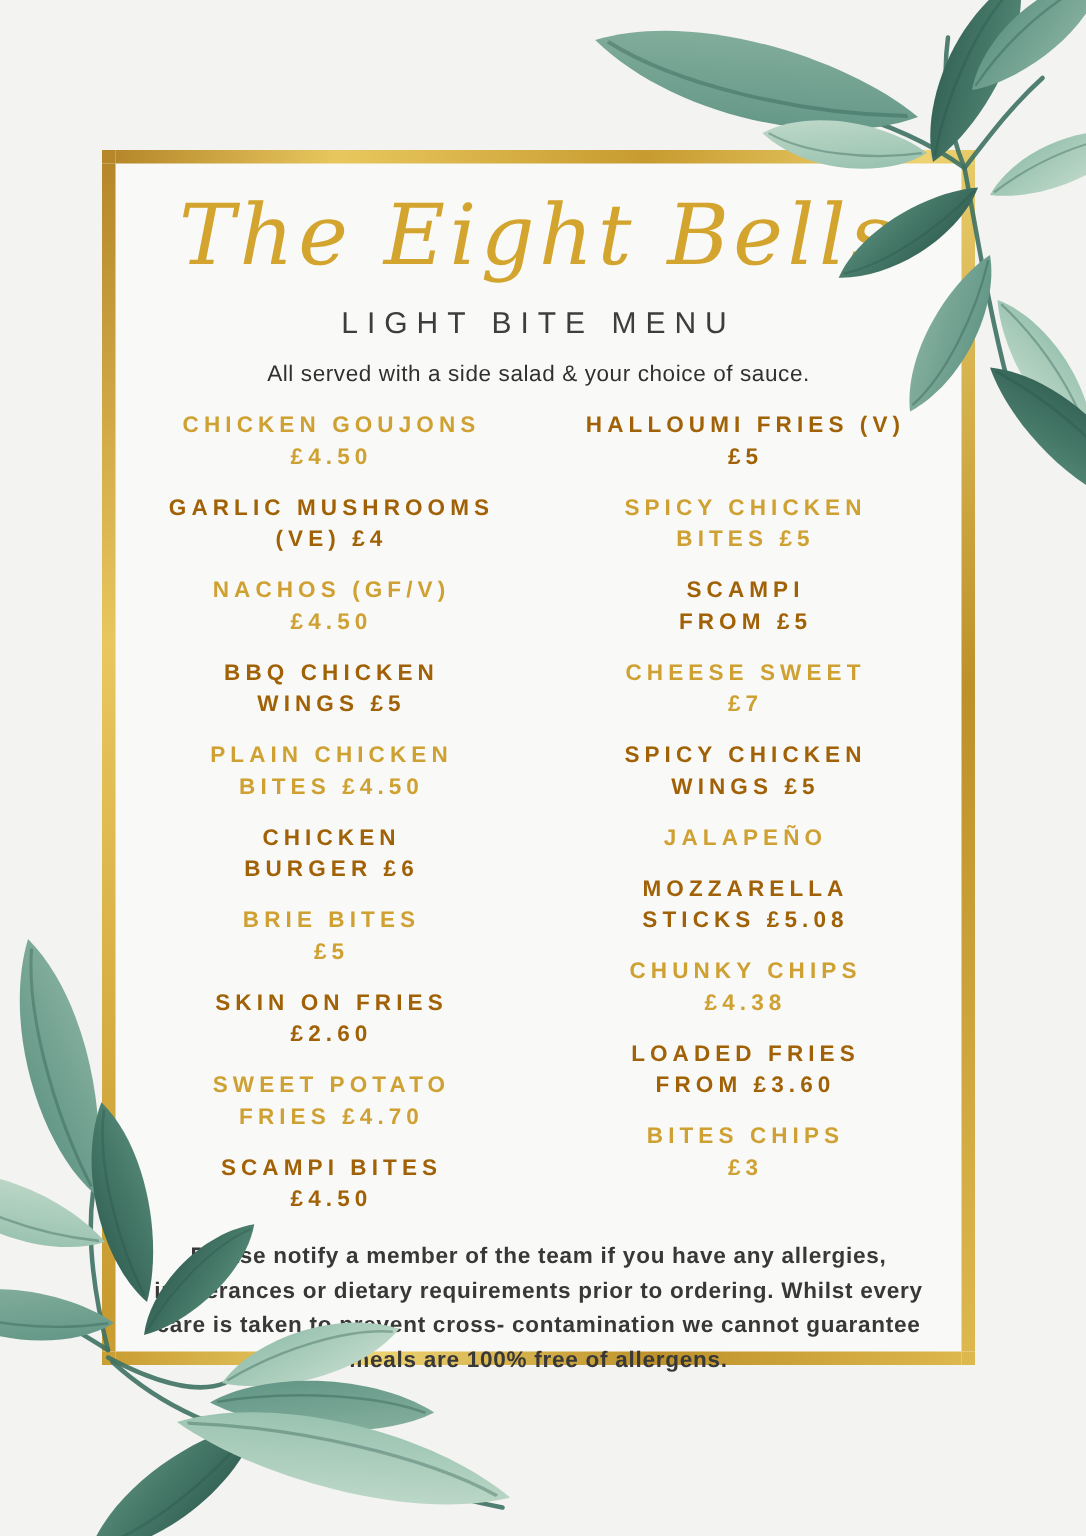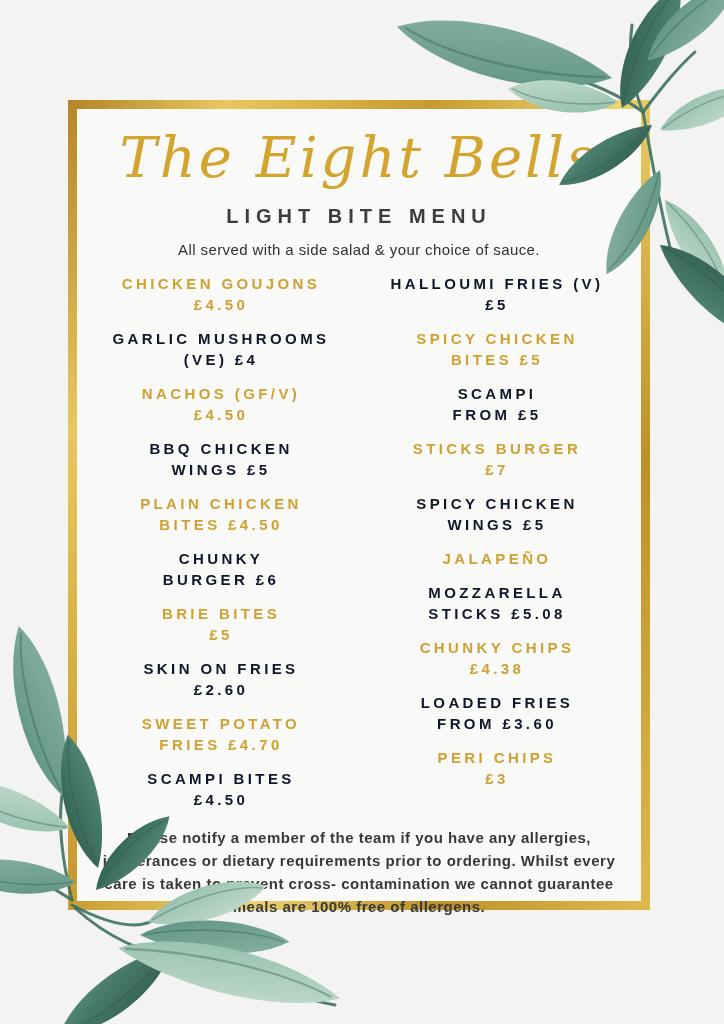--- a/index.html
+++ b/index.html
@@ -27,37 +27,37 @@
 
   .title {
     margin:14px 0 0 0;
     font-family:"DejaVu Serif", serif;
     font-style:italic; font-weight:400;
     font-size:56px; line-height:70px;
     color:#d3a42e; letter-spacing:3px;
   }
   .menu-name {
     margin:12px 0 0 0;
-    font-size:20px; font-weight:bold; letter-spacing:6px;
+    font-size:20px; font-weight:normal; letter-spacing:6px;
     color:#3d3d3d;
   }
   .subtitle {
     margin:13px 0 0 0;
     font-size:15px; font-weight:normal; letter-spacing:0.4px;
     color:#303030;
   }
 
   .columns { display:flex; margin-top:15px; padding:0 6px;justify-content:space-between; }
   .col { flex:1; min-width:0; }
   .item {
     font-size:15px; font-weight:bold; letter-spacing:3.4px;
     line-height:21px; margin-bottom:13px; white-space:nowrap;
   }
   .item.gold  { color:#cfa133; }
-  .item.green { color:#0f172a; }
+  .item.green { color:#a16207; }
 
   .footer { margin-top:3px; }
   .footer-line {
     font-size:15px; font-weight:bold; letter-spacing:0.5px;
     line-height:23px; color:#383838; white-space:nowrap;
   }
 
   
   .deco { position:absolute; z-index:3; pointer-events:none; }
   .deco.tr { top:0; right:0; }
@@ -143,21 +143,21 @@
         </div>
         <div class="item green">
           <div>BBQ CHICKEN</div>
             <div>WINGS £5</div>
         </div>
         <div class="item gold">
           <div>PLAIN CHICKEN</div>
             <div>BITES £4.50</div>
         </div>
         <div class="item green">
-          <div>CHUNKY</div>
+          <div>CHICKEN</div>
             <div>BURGER £6</div>
         </div>
         <div class="item gold">
           <div>BRIE BITES</div>
             <div>£5</div>
         </div>
         <div class="item green">
           <div>SKIN ON FRIES</div>
             <div>£2.60</div>
         </div>
@@ -177,21 +177,21 @@
         </div>
         <div class="item gold">
           <div>SPICY CHICKEN</div>
             <div>BITES £5</div>
         </div>
         <div class="item green">
           <div>SCAMPI</div>
             <div>FROM £5</div>
         </div>
         <div class="item gold">
-          <div>STICKS BURGER</div>
+          <div>CHEESE SWEET</div>
             <div>£7</div>
         </div>
         <div class="item green">
           <div>SPICY CHICKEN</div>
             <div>WINGS £5</div>
         </div>
         <div class="item gold">
           <div>JALAPEÑO</div>
         </div>
         <div class="item green">
@@ -200,21 +200,21 @@
         </div>
         <div class="item gold">
           <div>CHUNKY CHIPS</div>
             <div>£4.38</div>
         </div>
         <div class="item green">
           <div>LOADED FRIES</div>
             <div>FROM £3.60</div>
         </div>
         <div class="item gold">
-          <div>PERI CHIPS</div>
+          <div>BITES CHIPS</div>
             <div>£3</div>
         </div>
       </div>
     </div>
 
     <div class="footer">
       <div class="footer-line">Please notify a member of the team if you have any allergies,</div>
       <div class="footer-line">intolerances or dietary requirements prior to ordering. Whilst every</div>
       <div class="footer-line">care is taken to prevent cross- contamination we cannot guarantee</div>
       <div class="footer-line">meals are 100% free of allergens.</div>

